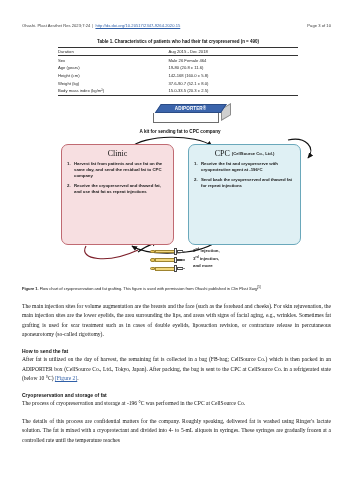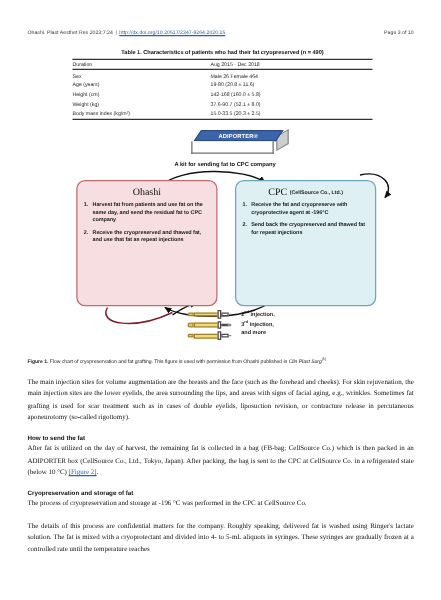--- a/index.html
+++ b/index.html
@@ -213,21 +213,21 @@
 
       <path d="M268,44 C286,40 296,52 288,62" fill="none" stroke="#111" stroke-width="1.15" marker-end="url(#ah)"></path>
 
       <path d="M196,146 C176,160 128,160 112,150" fill="none" stroke="#111" stroke-width="1.15" marker-end="url(#ah)"></path>
 
       <path d="M66,150 C58,164 88,168 118,154" fill="none" stroke="#7d1f2a" stroke-width="1.15"></path>
       <path d="M118,156 C126,150 132,148 137,146" fill="none" stroke="#111" stroke-width="1.15" marker-end="url(#ah)"></path>
     </svg>
 
     <div class="panel panel-clinic">
-      <div class="panel-title">Ohashi</div>
+      <div class="panel-title">Clinic</div>
       <ol class="steps">
         <li><span class="num">1.</span><span>Harvest fat from patients and use fat on the same day, and send the residual fat to CPC company</span></li>
         <li><span class="num">2.</span><span>Receive the cryopreserved and thawed fat, and use that fat as repeat injections</span></li>
       </ol>
     </div>
 
     <div class="panel panel-cpc">
       <div class="panel-title"><span>CPC</span><span class="sub">(CellSource Co., Ltd.)</span></div>
       <ol class="steps">
         <li><span class="num">1.</span><span>Receive the fat and cryopreserve with cryoprotective agent at -196°C</span></li>

